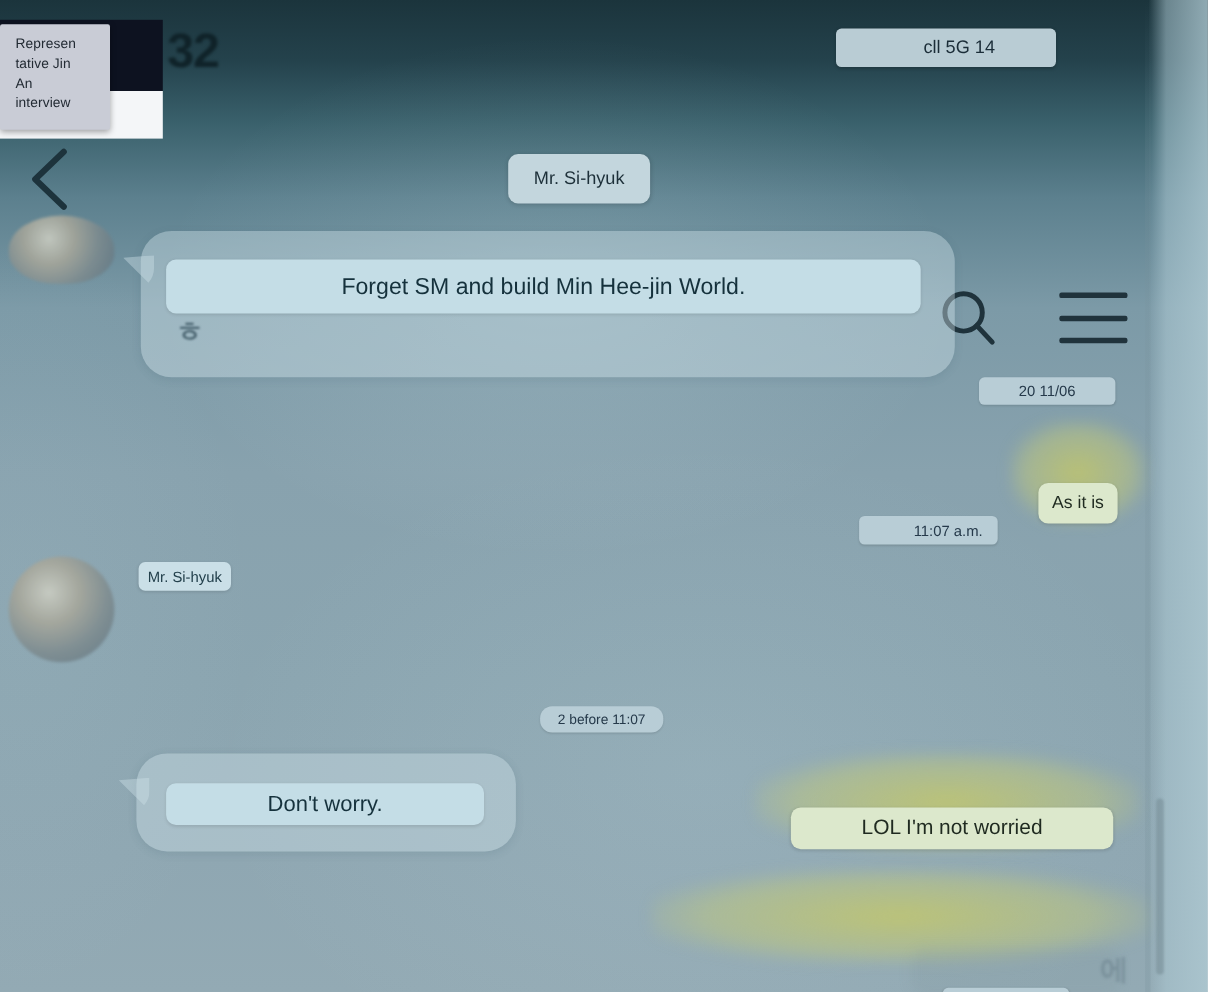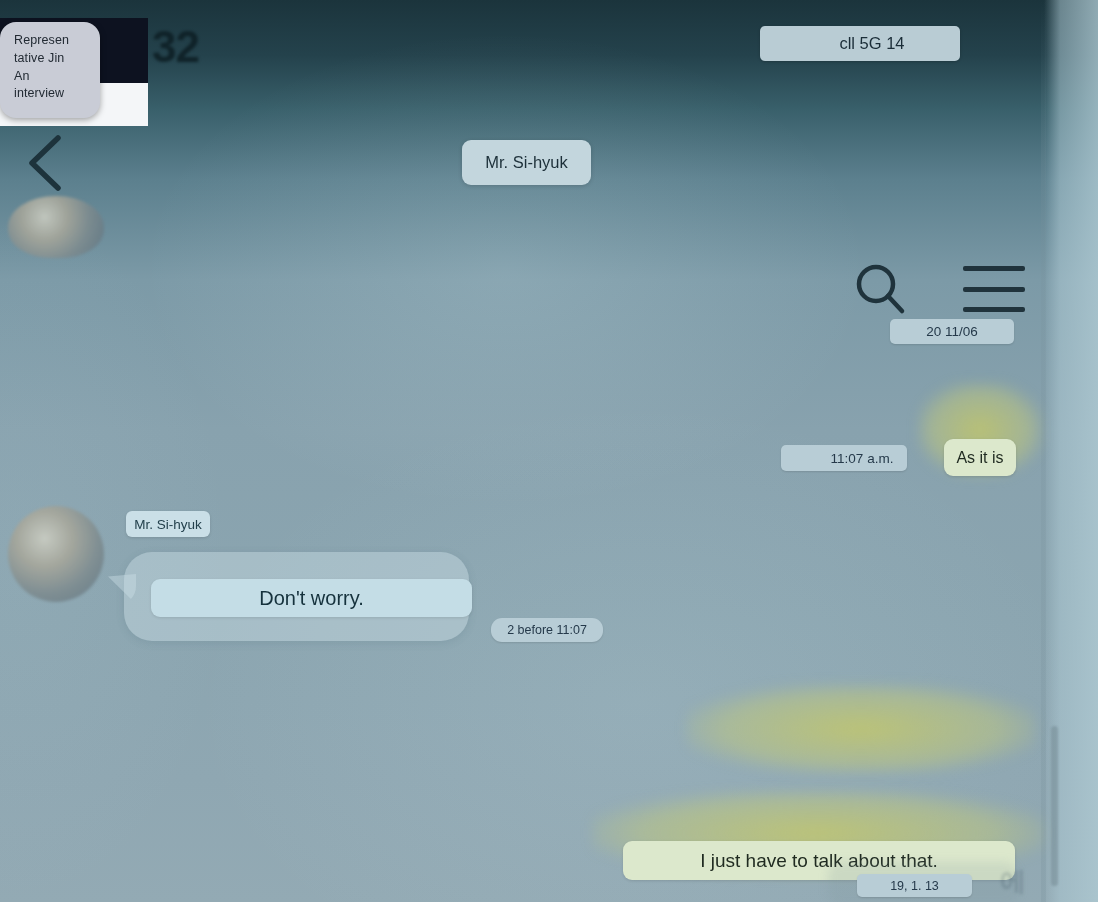--- a/index.html
+++ b/index.html
@@ -53,21 +53,21 @@
   
   .overlay-frame {
     position:absolute; left:0; top:18px; width:148px; height:108px;
     background:linear-gradient(180deg,#0d1220 0 60%, #f4f6f8 60% 100%);
     overflow:hidden;
   }
   .overlay-card {
     position:absolute; left:0; top:22px;
     width:100px; height:96px;
     background:#c9ccd6;
-    border-radius:16px;
+    border-radius:2px;
     box-shadow:0 2px 6px rgba(0,0,0,.35);
     padding:10px 8px 8px 14px;
     display:flex; align-items:flex-start;
   }
   .overlay-card span {
     font-size:12.5px; line-height:1.42; color:#222a33;
     letter-spacing:.1px;
     white-space:pre-line;
     font-family:"Liberation Sans", sans-serif;
   }
@@ -167,20 +167,21 @@
   }
 
   
   .ts {
     position:absolute;
     background:#b8cdd6;
     border-radius:5px;
     display:flex; align-items:center; justify-content:center;
     color:#25394a; font-size:13.5px;
     box-shadow:0 1px 2px rgba(0,0,0,.12);
+    margin-top:24px;
   }
 
   
   .name-tag {
     position:absolute;
     background:#cadfe7;
     border-radius:6px;
     display:flex; align-items:center; justify-content:center;
     color:#23404c; font-size:13.5px;
     box-shadow:0 1px 3px rgba(0,0,0,.12);
@@ -235,49 +236,55 @@
       <i></i>
     </div>
   </div>
   <div class="title-pill">
     <span>Mr. Si-hyuk</span>
   </div>
 
   <div class="avatar avatar-top"></div>
   <div class="avatar avatar-mid"></div>
 
+  <div class="bubble-out" style="left:128px; top:210px; width:740px; height:133px;">
+    <div class="bubble-inner" style="position:absolute; left:23px; top:26px; width:686px; height:49px; font-size:21px;">
+      <span>Forget SM and build Min Hee-jin World.</span>
+    </div>
+    <div class="hangul-mark" style="left:32px; top:75px; font-size:25px;">ㅎ</div>
+  </div>
   <div class="ts" style="left:890px; top:319px; width:124px; height:25px;">
     <span>20 11/06</span>
   </div>
 
   <div class="bubble-glow" style="left:918px; top:382px; width:124px; height:95px;"></div>
   <div class="bubble-green" style="left:944px; top:411px; width:72px; height:37px; font-size:16px;">
     <span>As it is</span>
   </div>
   <div class="ts" style="left:781px; top:445px; width:126px; height:26px;padding-left:36px;">
     <span>11:07 a.m.</span>
   </div>
 
   <div class="name-tag" style="left:126px; top:511px; width:84px; height:26px;">
     <span>Mr. Si-hyuk</span>
   </div>
   <div class="bubble-out" style="left:124px; top:552px; width:345px; height:89px;">
-    <div class="bubble-inner" style="position:absolute; left:27px; top:27px; width:321px; height:38px; font-size:20px;">
+    <div class="bubble-inner" style="position:absolute; left:27px; top:27px; width:289px; height:38px; font-size:20px;">
       <span>Don't worry.</span>
     </div>
   </div>
   <div class="ts" style="left:491px; top:618px; width:112px; height:24px; font-size:12.5px;border-radius:11px;">
     <span>2 before 11:07</span>
   </div>
 
   <div class="bubble-glow" style="left:686px; top:684px; width:350px; height:90px;"></div>
+  <div class="bubble-green" style="left:719px; top:706px; width:293px; height:38px; font-size:19px;">
+    <span>LOL I'm not worried</span>
+  </div>
 
   <div class="bubble-glow" style="left:592px; top:790px; width:452px; height:86px;"></div>
-  <div class="bubble-green" style="left:623px; top:813px; width:392px; height:39px; font-size:19px;">
-    <span>I just have to talk about that.</span>
-  </div>
   <div class="ghost-block" style="left:828px; top:862px; width:190px; height:44px;"></div>
   <div class="ts" style="left:857px; top:874px; width:115px; height:23px; font-size:12.5px;justify-content:center;">
     <span>19, 1. 13</span>
   </div>
   <div class="ghost-glyph" style="left:1000px; top:864px;">에</div>
 
 </div>
 
 </body></html>

